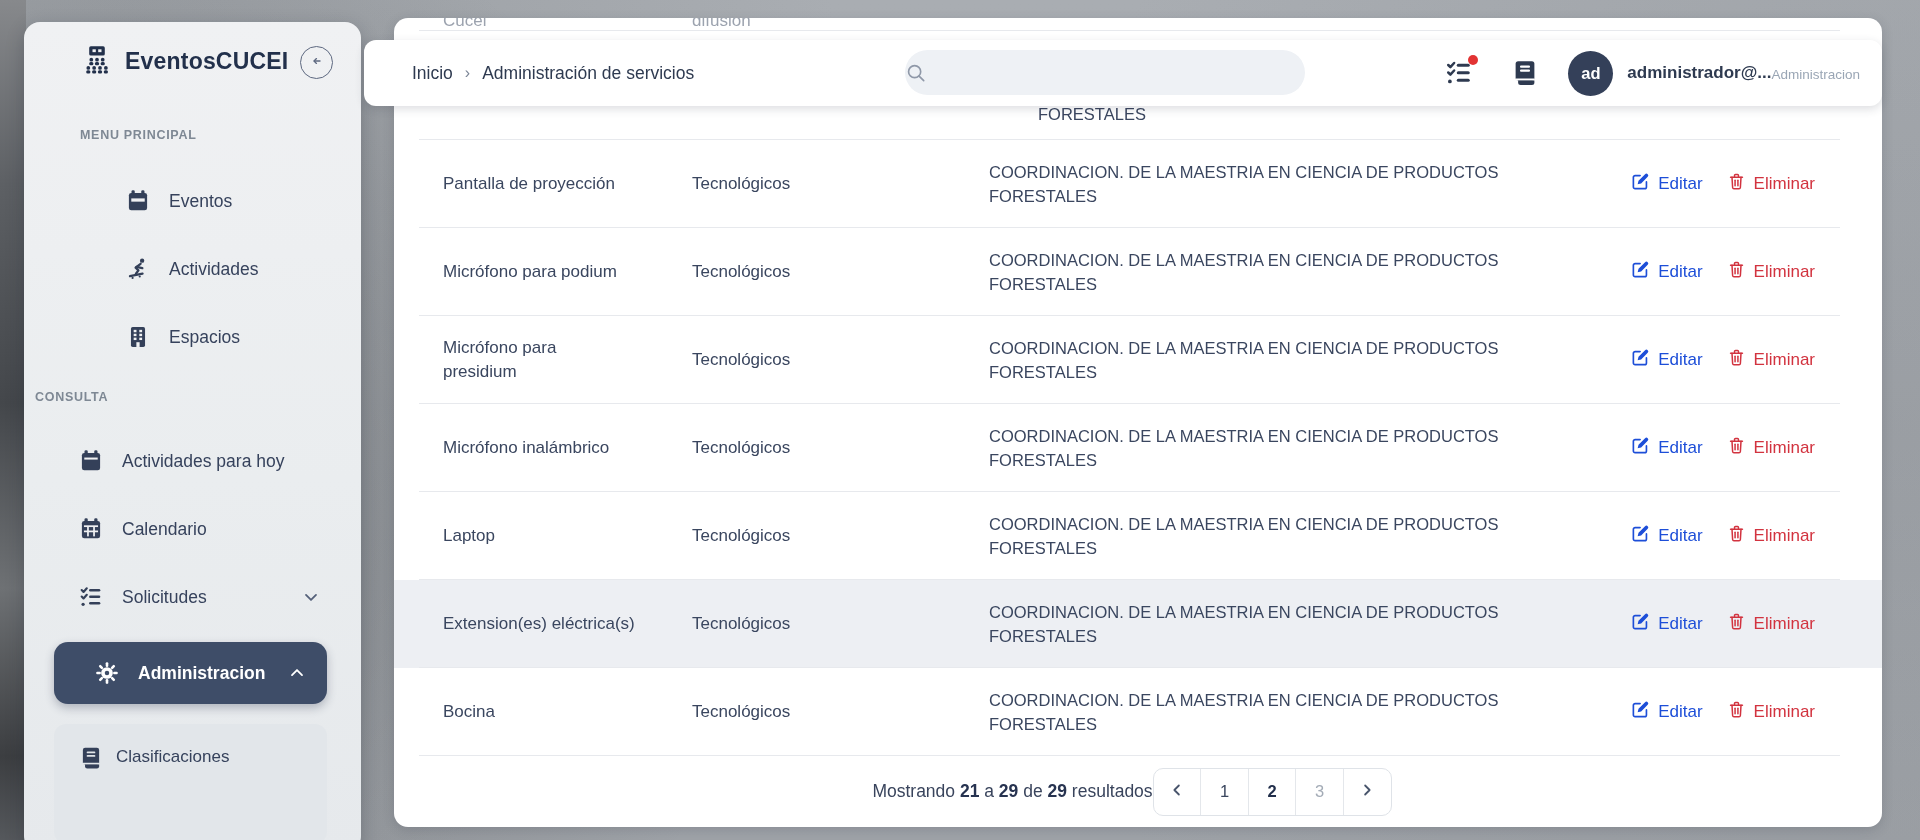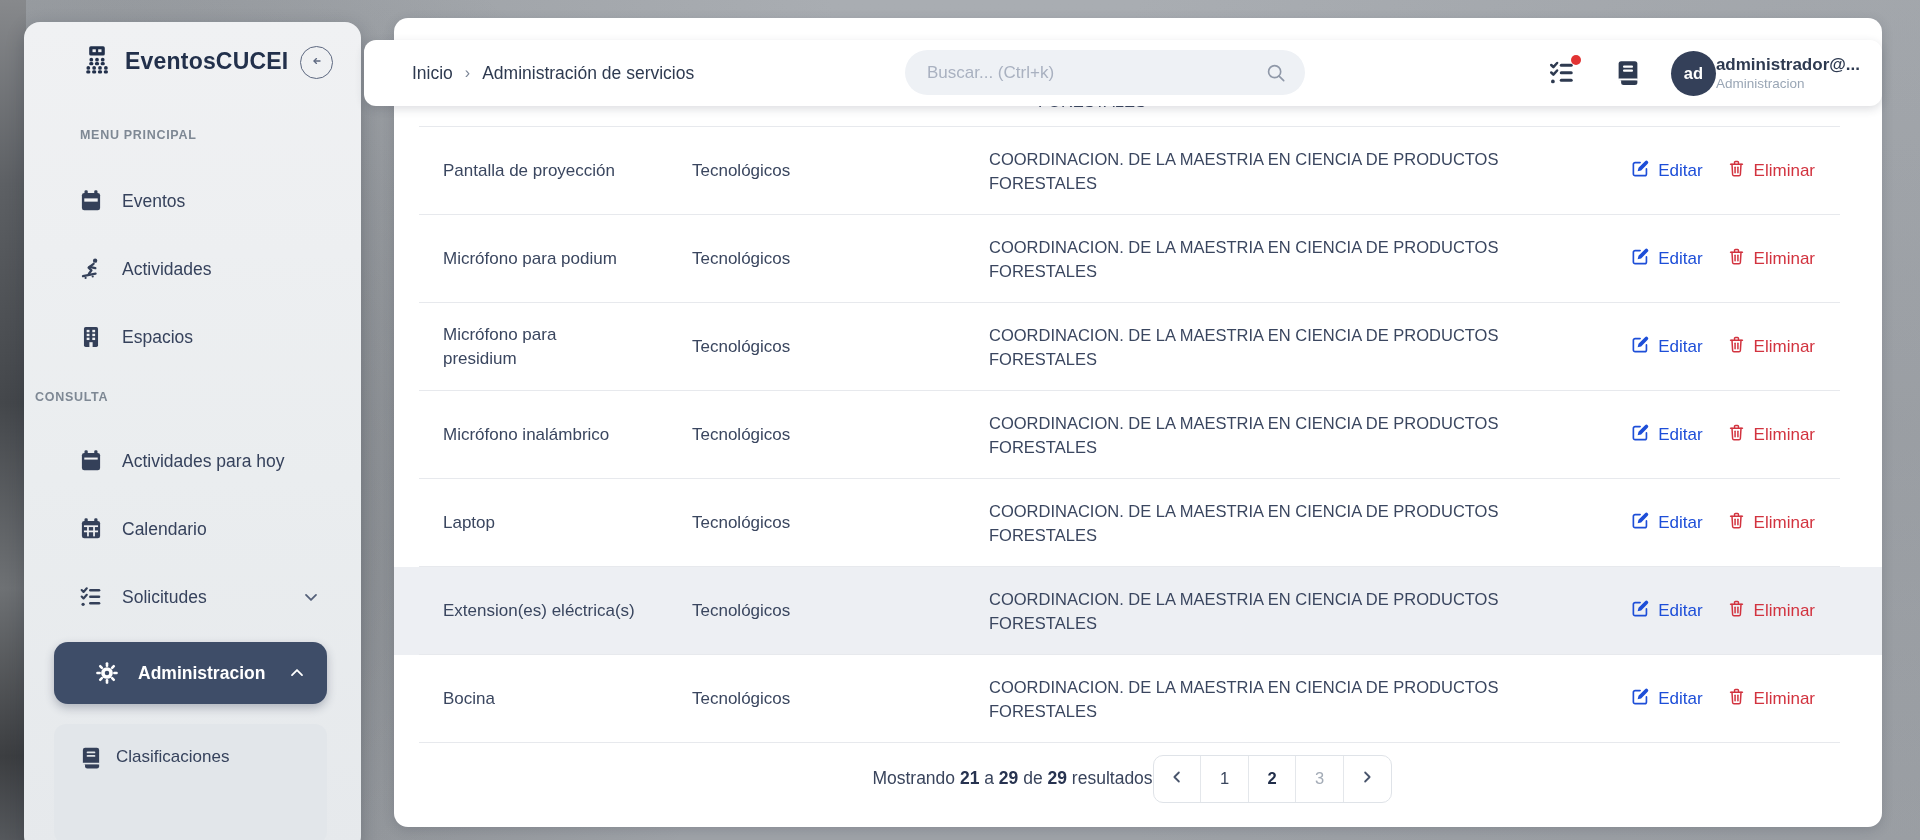--- a/index.html
+++ b/index.html
@@ -34,21 +34,21 @@
     display:flex; align-items:center; justify-content:center;
   }
   .collapse-btn svg{ width:18px; height:18px; }
   .section-label{
     padding-left:56px; font-size:12.5px; font-weight:600; letter-spacing:.7px;
     color:#7e8894; text-transform:uppercase;
   }
   .sl-1{ margin-top:44px; }
   .sl-2{ margin-top:24px;padding-left:11px; }
   .nav-list{ display:flex; flex-direction:column; gap:10px; }
-  .nl-1{ margin-top:30px; }
+  .nl-1{ margin-top:30px;padding-left:47px; }
   .nl-2{ margin-top:28px; }
   .nav-item{
     display:flex; align-items:center; height:58px; padding-left:54px; cursor:pointer;
     color:#36425c; font-size:17.5px;
   }
   .nav-item .nav-icon{ width:26px; height:26px; flex:0 0 auto; color:#344059; }
   .nav-item .nav-icon svg{ width:26px; height:26px; }
   .nav-item .nav-label{ margin-left:18px; }
   .nav-item .nav-chevron{ margin-left:auto; margin-right:40px; width:20px; height:20px; color:#55617a; }
   .nav-item.active-btn{
@@ -88,21 +88,21 @@
   .hdr-icon-btn{ position:relative; width:30px; height:30px; color:#2e3a50; cursor:pointer; background:none; border:none; }
   .hdr-icon-btn svg{ width:30px; height:30px; }
   .hdr-gap-a{ margin-right:36px; }
   .hdr-gap-b{ margin-right:28px; }
   .notif-dot{ position:absolute; top:-3px; right:-4px; width:10px; height:10px; border-radius:50%; background:#e23333; }
   .avatar{
     width:45px; height:45px; border-radius:50%; background:#344059; color:#fff;
     display:flex; align-items:center; justify-content:center; font-size:16.5px; font-weight:700;
     cursor:pointer; flex:0 0 auto;
   }
-  .user-texts{ display:flex; flex-direction:column; justify-content:center; }
+  .user-texts{ margin-left:14px; display:flex; flex-direction:row; justify-content:center;align-items:flex-end; }
   .user-name{ font-size:17px; font-weight:700; color:#2e3a50; line-height:20px; }
   .user-role{ font-size:13.5px; color:#9aa6b5; line-height:17px; }
 
   
   .main-card{
     position:absolute; left:394px; top:18px; width:1488px; height:809px; z-index:1;
     background:#ffffff; border-radius:14px; overflow:hidden;
     box-shadow:0 3px 12px rgba(40,45,60,.18);
     color:#3a465f;
   }
@@ -322,20 +322,24 @@
             </svg>
           </span>
           <span class="nav-label">Clasificaciones</span>
         </div>
       </div>
     </div>
   </aside>
 
   <section class="main-card">
 
+    <div class="prow prow-top">
+      <span class="frag frag-name">Cucei</span>
+      <span class="frag frag-type">difusión</span>
+    </div>
 
     <div class="prow prow-dept">
       <div class="cell-dept">COORDINACION. DE LA MAESTRIA EN CIENCIA DE PRODUCTOS FORESTALES</div>
     </div>
 
     <div class="trow">
       <div class="cell-name">Pantalla de proyección</div>
       <div class="cell-type">Tecnológicos</div>
       <div class="cell-dept">COORDINACION. DE LA MAESTRIA EN CIENCIA DE PRODUCTOS FORESTALES</div>
       <div class="cell-actions">
@@ -532,21 +536,20 @@
     </div>
   </section>
 
   <header class="header-card">
     <nav class="breadcrumb">
       <span class="bc-link">Inicio</span>
       <span class="sep">›</span>
       <span>Administración de servicios</span>
     </nav>
     <div class="search-pill">
-      <input type="text" placeholder="Buscar... (Ctrl+k)" style="">
       <span class="search-icon">
         <svg viewBox="0 0 24 24" fill="none" stroke="currentColor" stroke-width="1.8" stroke-linecap="round">
             <circle cx="10.5" cy="10.5" r="6.6"></circle>
             <path d="M15.4 15.4L20.4 20.4"></path>
           </svg>
       </span>
     </div>
     <div class="hdr-right">
       <button class="hdr-icon-btn hdr-gap-a">
         <span>

